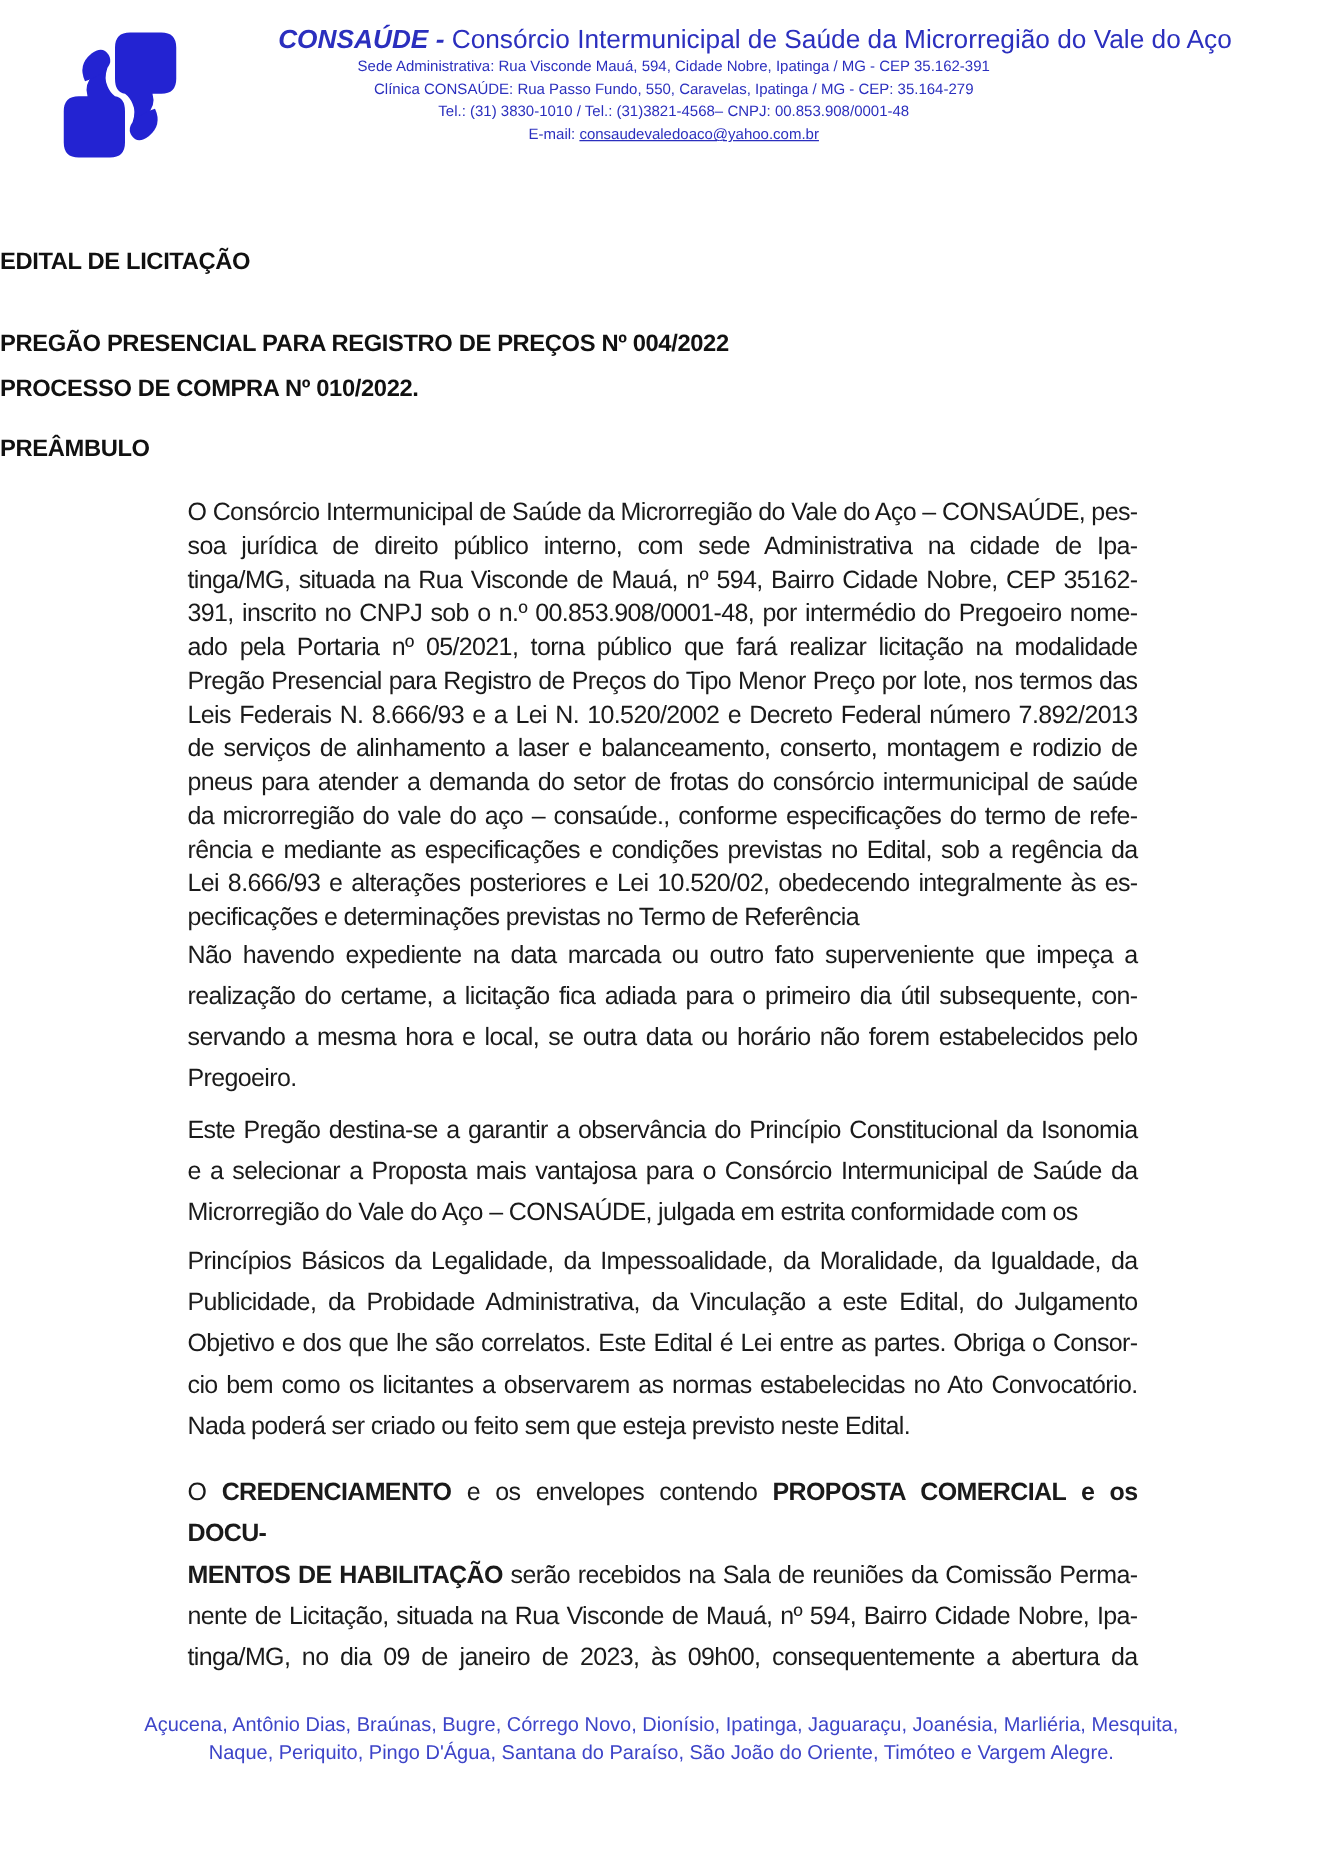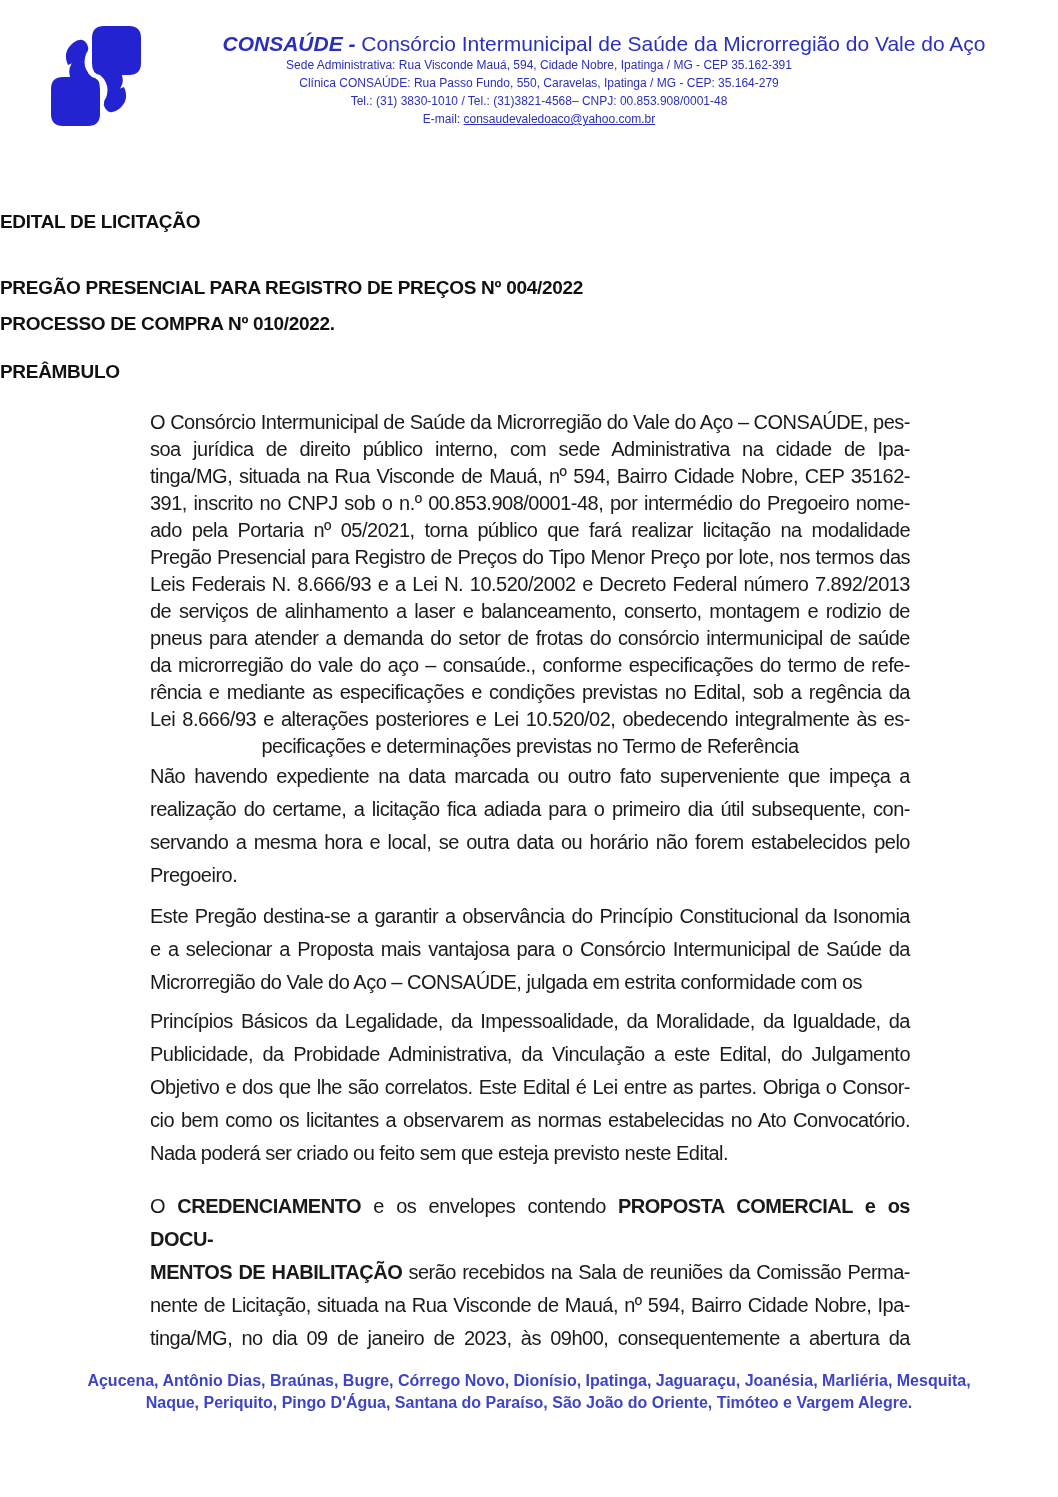--- a/index.html
+++ b/index.html
@@ -7,21 +7,21 @@
   .page {
     position:relative;
     width:1058px; height:1497px;
     margin:0 auto;
     background:#ffffff;
     font-family:"Liberation Sans", sans-serif;
     color:#1a1a1a;
     overflow:hidden;
   }
   
-  .header { padding-top:32px; }
+  .header { padding-top:20px; }
   .logo {
     position:absolute; left:46px; top:24px;
     width:100px; height:104px;
   }
   .header-line1 {
     padding-left:150px; text-align:center;
     font-size:21px; line-height:24px;
     color:var(--header-blue,#2B2FBE);
     white-space:nowrap;
   }
@@ -39,36 +39,35 @@
   .doc-title   { margin-top:83px; font-size:19px; line-height:22px; }
   .subtitles   { margin-top:37px; font-size:19px; line-height:36px; }
   .section-heading { margin-top:19px; font-size:19px; line-height:22px; }
   
   .content { margin-left:150px; width:760px; margin-top:26px; }
   .para { margin:0; }
   .para .tline {
     font-size:20px; letter-spacing:-0.5px;
     text-align:left;
   }
-  .para.tight  .tline { line-height:27px;text-align:center; }
+  .para.tight  .tline { line-height:27px; }
   .para.spaced .tline { line-height:33px; }
   .para .tline.just { text-align:justify; text-align-last:justify; }
   .para .b { font-weight:bold; }
   .para.m0 { margin-top:0; }
   .para.m1 { }
   .para.m2 { margin-top:8px; }
   .para.m3 { margin-top:6px; }
   .para.m4 { margin-top:20px; }
   
   .footer {
     position:absolute; left:0; top:1370px; width:1058px;
     text-align:center;
     font-size:16px; line-height:22px;
     color:var(--footer-blue,#3D44C8);
-    font-weight:bold;
   }
 </style>
 </head>
 <body>
 
 <div class="page">
 
   <div class="header">
     <svg class="logo" viewBox="0 0 100 104" aria-hidden="true">
       <g style="fill:var(--logo-blue,#2323D2)">

